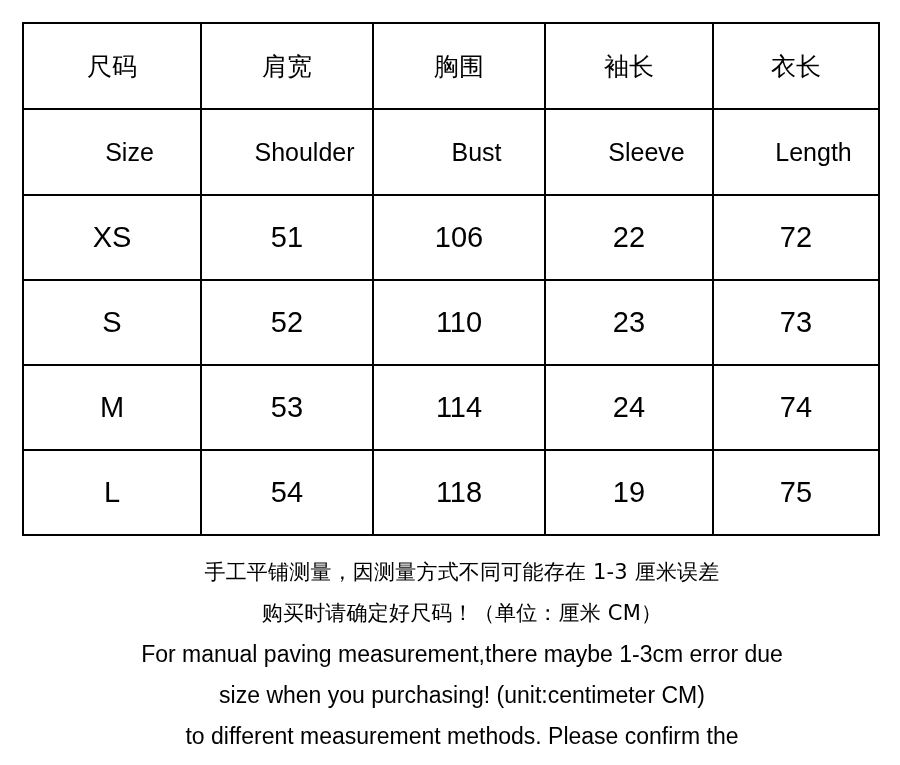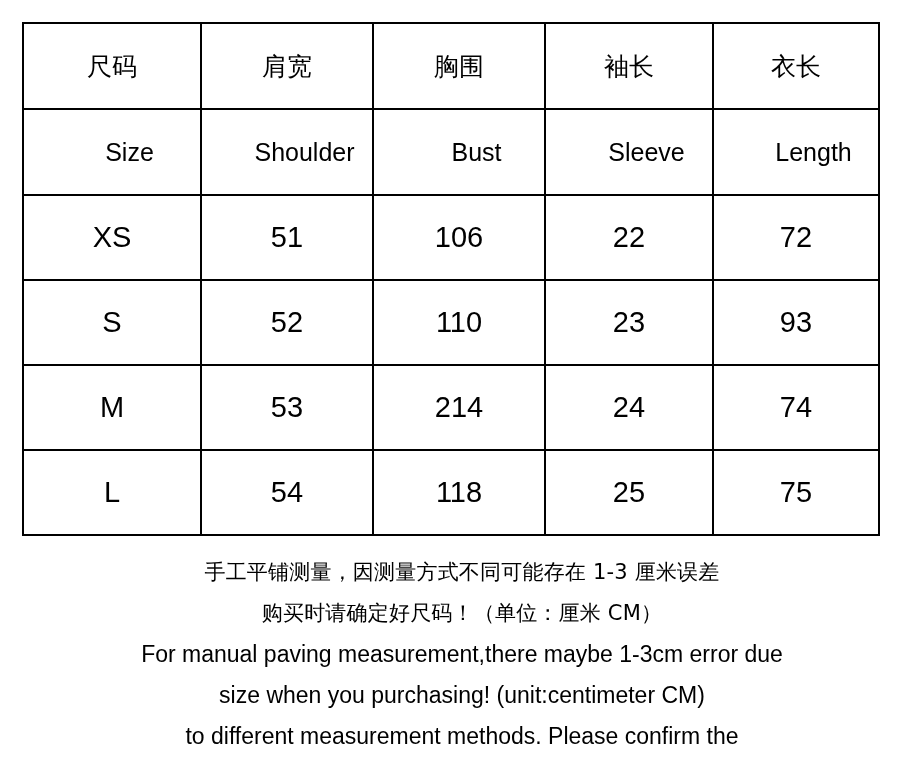--- a/index.html
+++ b/index.html
@@ -114,34 +114,34 @@
           <td>51</td>
           <td>106</td>
           <td>22</td>
           <td>72</td>
         </tr>
         <tr class="row-data">
           <td>S</td>
           <td>52</td>
           <td>110</td>
           <td>23</td>
-          <td>93</td>
+          <td>73</td>
         </tr>
         <tr class="row-data">
           <td>M</td>
           <td>53</td>
-          <td>214</td>
+          <td>114</td>
           <td>24</td>
           <td>74</td>
         </tr>
         <tr class="row-data">
           <td>L</td>
           <td>54</td>
           <td>118</td>
-          <td>25</td>
+          <td>19</td>
           <td>75</td>
         </tr>
       </tbody>
     </table>
   </div>
 
   <div class="notes">
     <div class="note-line note-cn">手工平铺测量，因测量方式不同可能存在 1-3 厘米误差</div>
     <div class="note-line note-cn">购买时请确定好尺码！（单位：厘米 CM）</div>
     <div class="note-line note-en">For manual paving measurement,there maybe 1-3cm error due</div>

